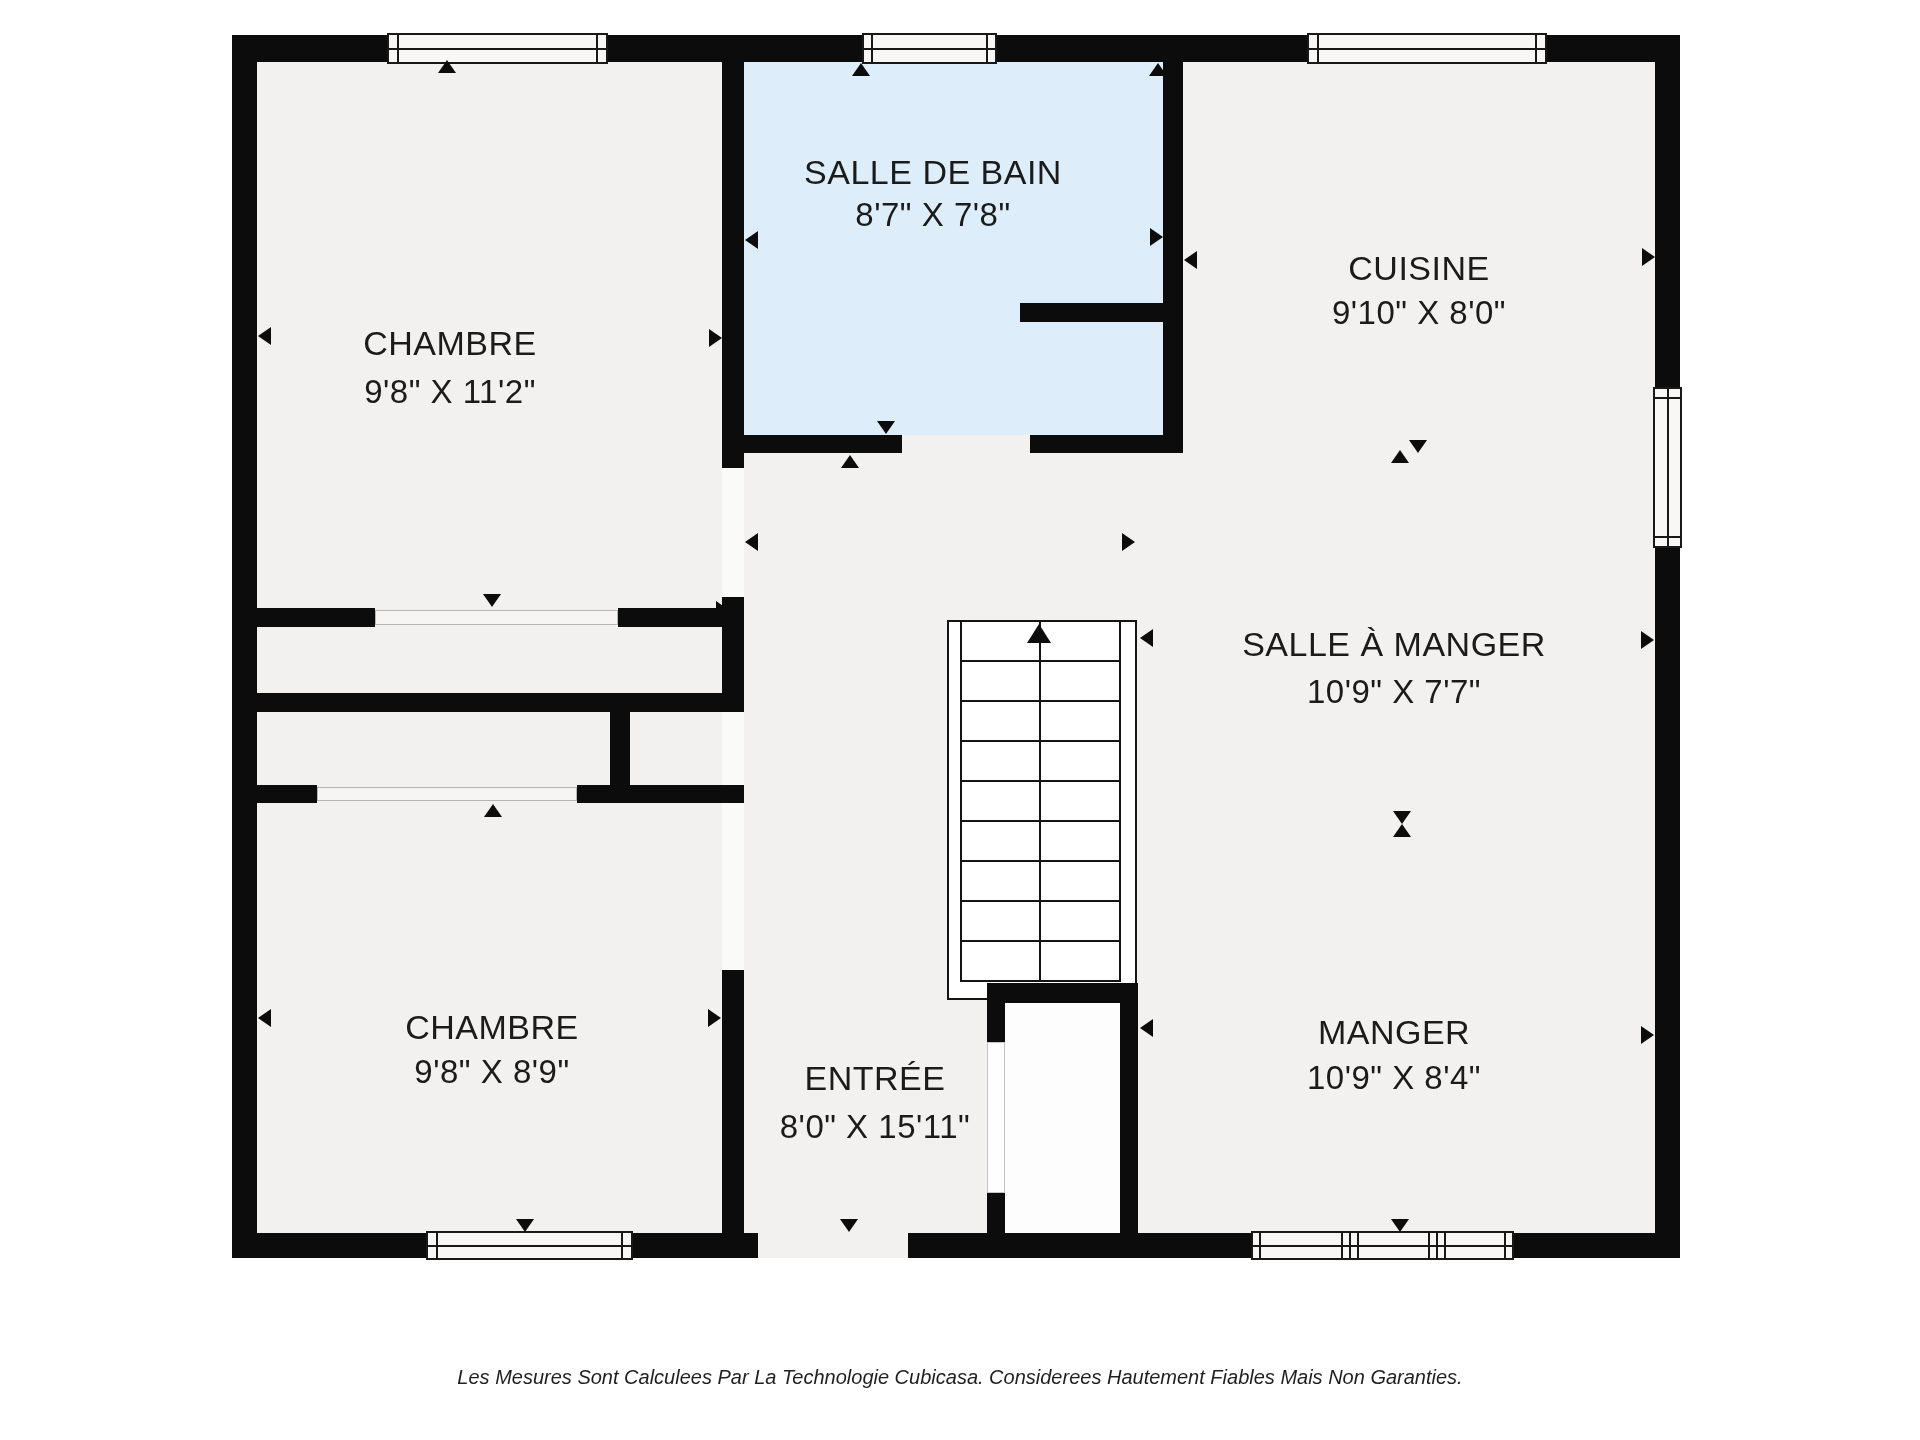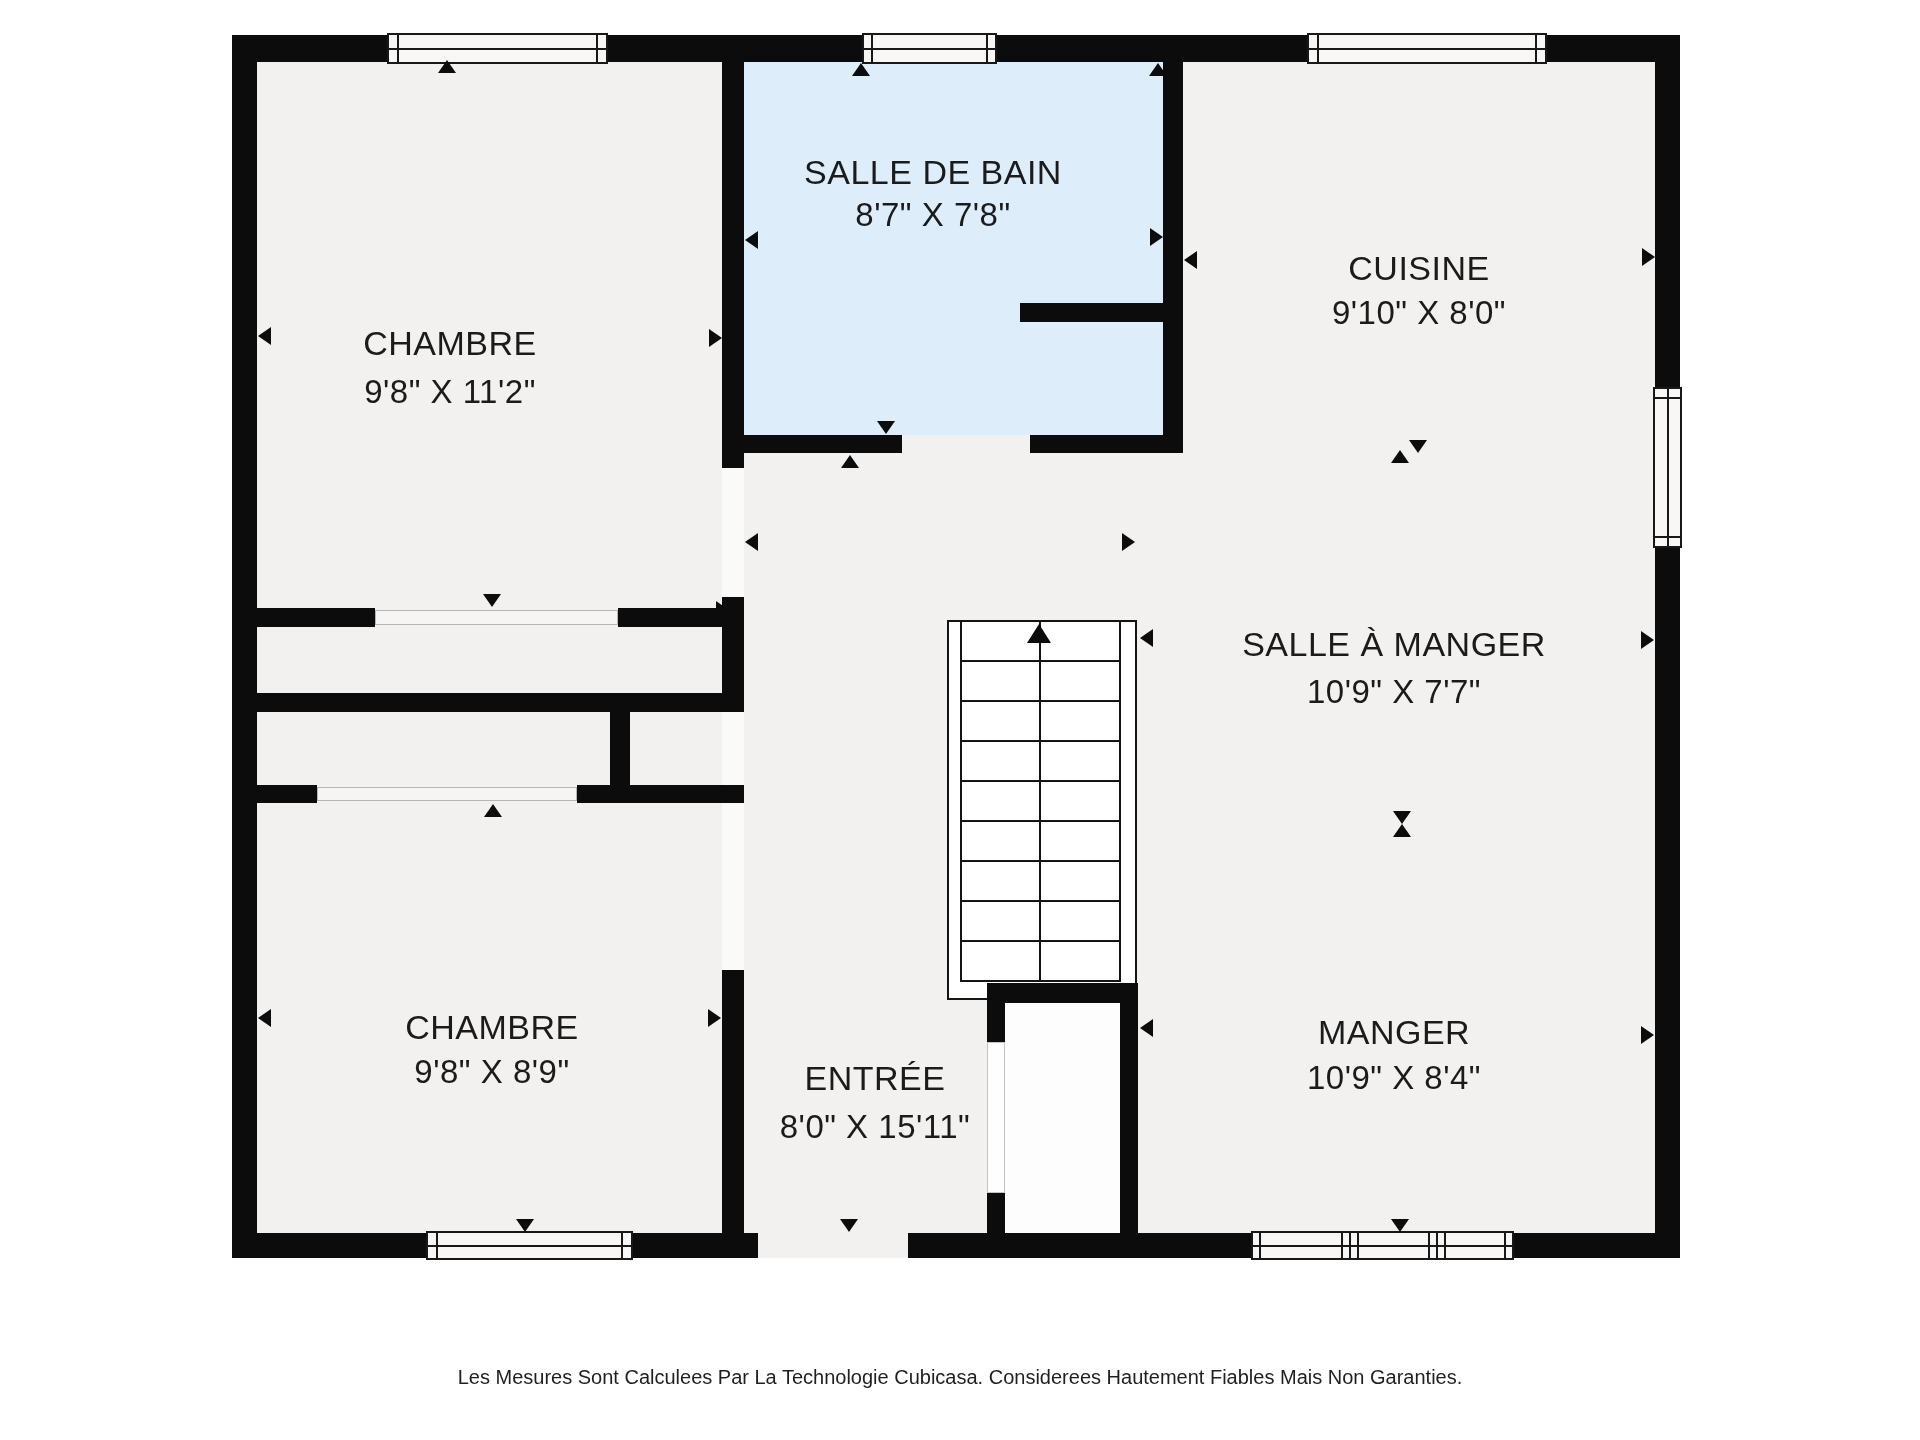--- a/index.html
+++ b/index.html
@@ -42,21 +42,21 @@
           color:#1b1b1b;text-align:right;}
   .rname{font-size:34px;letter-spacing:.5px;}
   .rdims{font-size:33px;letter-spacing:.5px;}
   
   .logo{position:absolute;left:43px;top:1286px;width:111px;height:110px;background:#f0efed;}
   .logo-circle{position:absolute;left:22px;top:7px;width:66px;height:66px;border:2px solid #2a2a2a;
           border-radius:50%;box-sizing:border-box;background:#f0efed;display:flex;align-items:center;justify-content:center;}
   .logo-text{position:absolute;left:0;right:0;top:76px;text-align:center;font-size:10px;
           letter-spacing:.5px;color:#1d1d1d;}
   
-  .footer{position:absolute;left:0;right:0;top:1366px;text-align:center;font-size:20px;color:#1f1f1f;}
+  .footer{position:absolute;left:0;right:0;top:1366px;text-align:center;font-size:20px;color:#1f1f1f;font-style:italic;}
 </style>
 </head>
 <body>
 
 <div id="stage">
 
   <div class="floor" style="left:257px;top:62px;width:1398px;height:1171px;"></div>
   <div class="bath" style="left:744px;top:62px;width:419px;height:391px;"></div>
   <div class="whitefloor" style="left:1005px;top:1003px;width:115px;height:230px;"></div>
 

